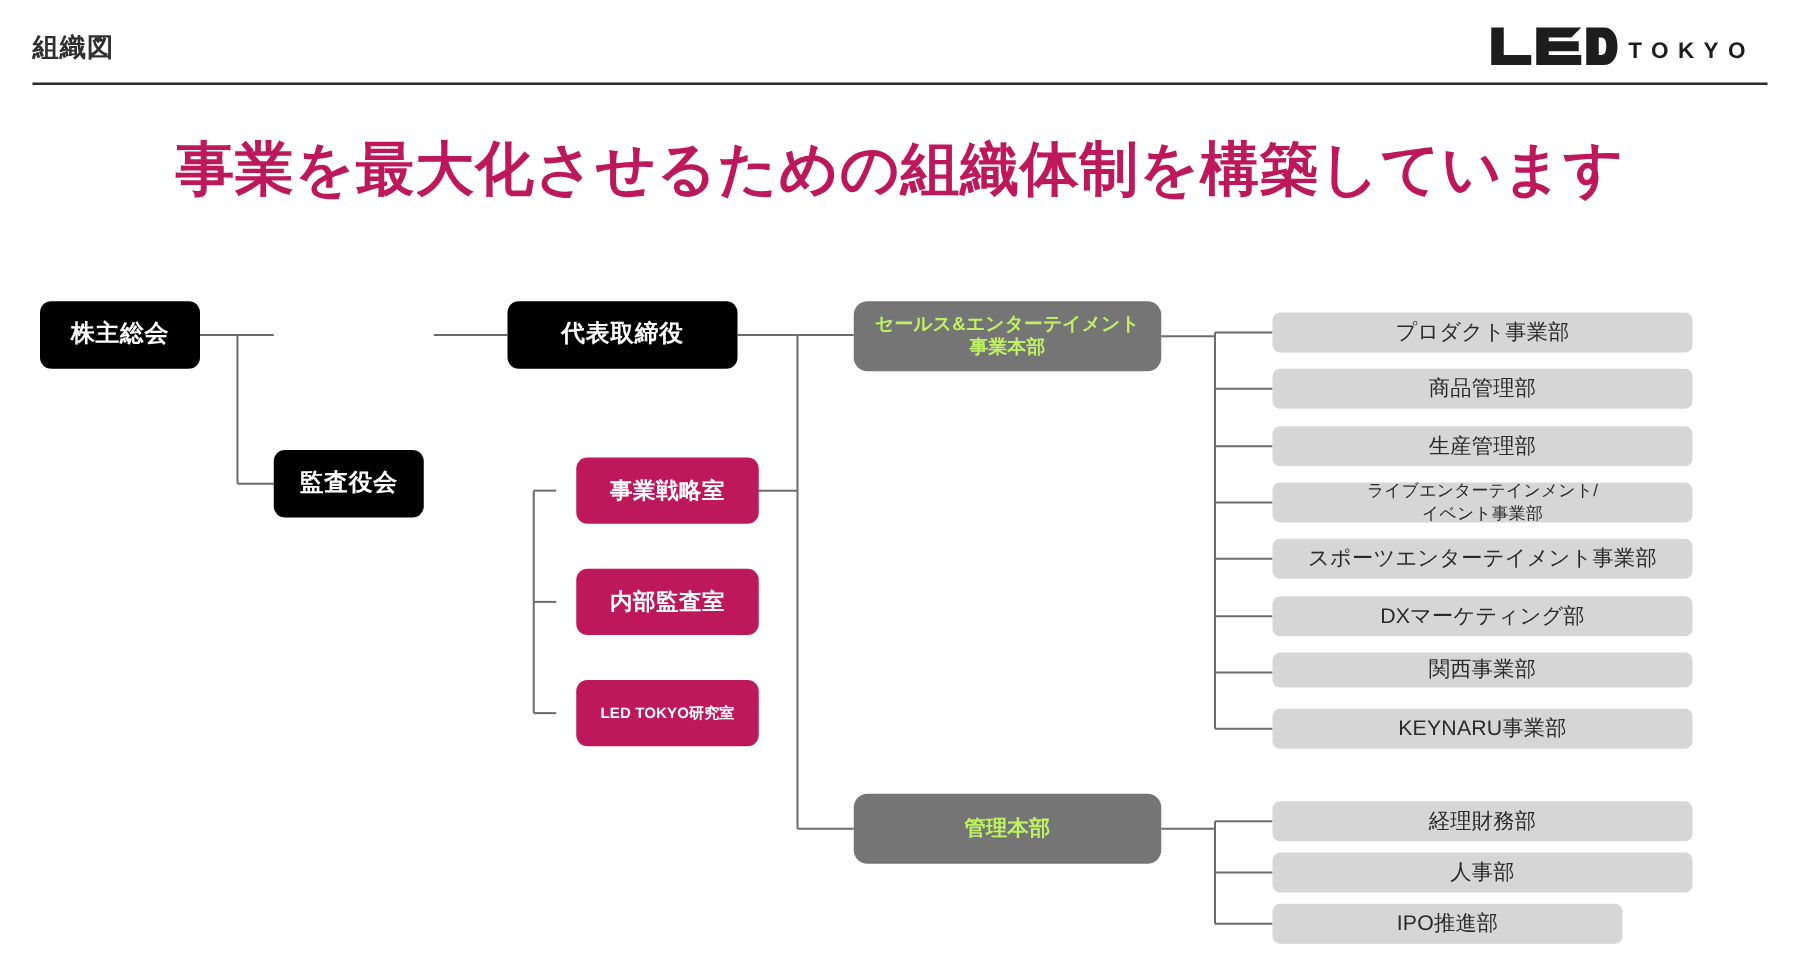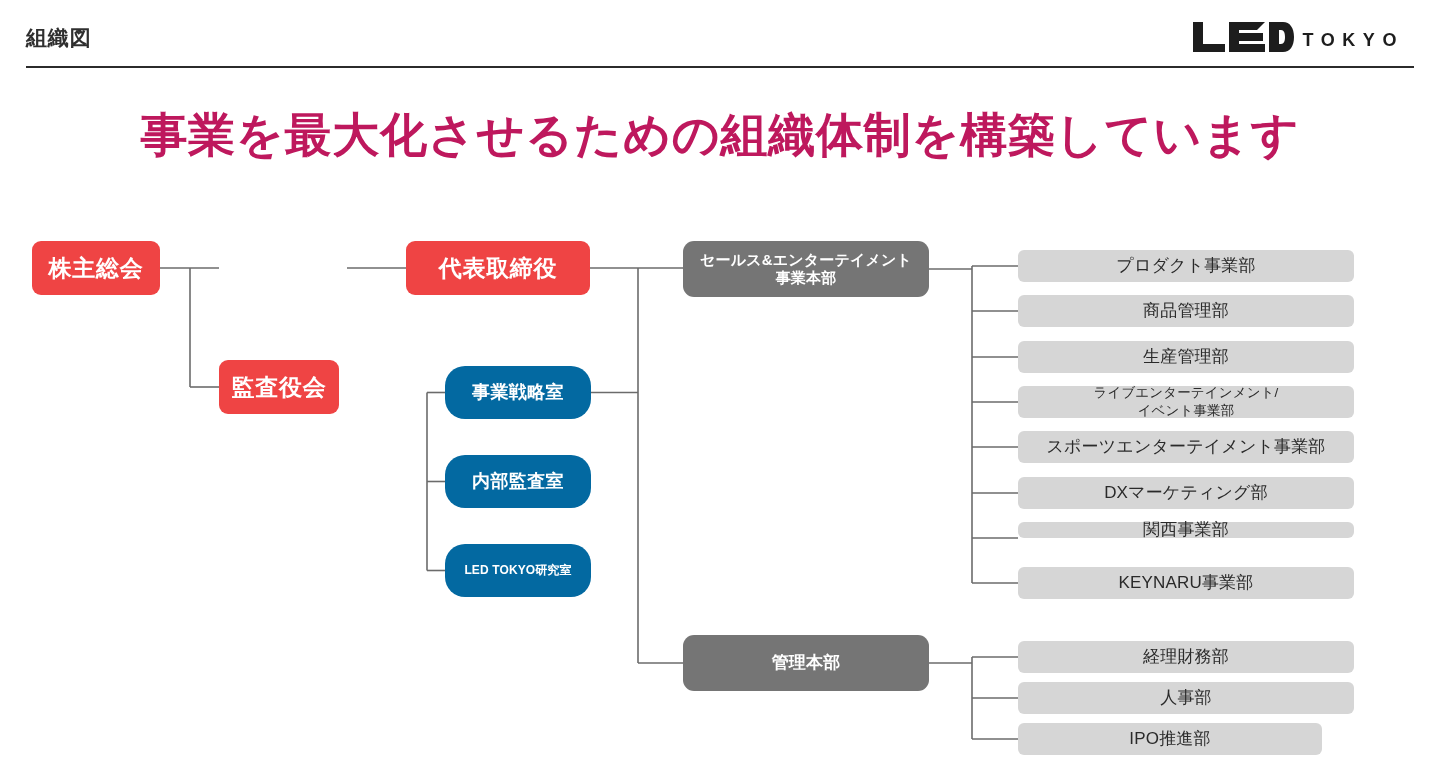--- a/index.html
+++ b/index.html
@@ -90,42 +90,43 @@
     position: absolute;
     display: flex;
     align-items: center;
     justify-content: center;
     text-align: center;
     box-sizing: border-box;
     line-height: 1.22;
   }
 
   .node.exec {
-    background: #ef4444;
+    background: #000000;
     color: #ffffff;
     border-radius: 9px;
-    font-size: 23px;
+    font-size: 19px;
     font-weight: bold;
     letter-spacing: 0.03em;
   }
   .node.staff {
-    background: #0369a1;
+    background: #be185d;
     color: #ffffff;
-    border-radius: 20px;
+    border-radius: 9px;
     font-size: 18px;
     font-weight: bold;
     letter-spacing: 0.02em;
+    margin-left: 16px;
   }
   .node.staff.small {
     font-size: 12px;
     letter-spacing: 0.01em;
   }
   .node.division {
     background: #757575;
-    color: #ffffff;
+    color: #bef264;
     border-radius: 11px;
     font-size: 15px;
     font-weight: bold;
     letter-spacing: 0.01em;
     padding: 0 8px;
   }
   .node.division.single {
     font-size: 17px;
     text-align: right;
   }
@@ -203,21 +204,21 @@
       <div class="node staff" style="left: 445px; top: 366px; width: 146px; height: 53px;">事業戦略室</div>
       <div class="node staff" style="left: 445px; top: 455px; width: 146px; height: 53px;">内部監査室</div>
       <div class="node staff small" style="left: 445px; top: 544px; width: 146px; height: 53px;">LED TOKYO研究室</div>
       <div class="node division" style="left: 683px; top: 241px; width: 246px; height: 56px;">セールス&amp;エンターテイメント<br>事業本部</div>
       <div class="node dept" style="left: 1018px; top: 250px; width: 336px; height: 32px;">プロダクト事業部</div>
       <div class="node dept" style="left: 1018px; top: 295px; width: 336px; height: 32px;">商品管理部</div>
       <div class="node dept" style="left: 1018px; top: 341px; width: 336px; height: 32px;">生産管理部</div>
       <div class="node dept two-line" style="left: 1018px; top: 386px; width: 336px; height: 32px;">ライブエンターテインメント/<br>イベント事業部</div>
       <div class="node dept" style="left: 1018px; top: 431px; width: 336px; height: 32px;">スポーツエンターテイメント事業部</div>
       <div class="node dept" style="left: 1018px; top: 477px; width: 336px; height: 32px;">DXマーケティング部</div>
-      <div class="node dept" style="left: 1018px; top: 522px; width: 336px; height: 16px; text-align: right;">関西事業部</div>
+      <div class="node dept" style="left: 1018px; top: 522px; width: 336px; height: 28px; text-align: right;">関西事業部</div>
       <div class="node dept" style="left: 1018px; top: 567px; width: 336px; height: 32px;">KEYNARU事業部</div>
       <div class="node division single" style="left: 683px; top: 635px; width: 246px; height: 56px;">管理本部</div>
       <div class="node dept" style="left: 1018px; top: 641px; width: 336px; height: 32px;">経理財務部</div>
       <div class="node dept" style="left: 1018px; top: 682px; width: 336px; height: 32px;">人事部</div>
-      <div class="node dept" style="left: 1018px; top: 723px; width: 304px; height: 32px;">IPO推進部</div>
+      <div class="node dept" style="left: 1018px; top: 723px; width: 280px; height: 32px;">IPO推進部</div>
     </div>
 
 </div>
 
 </body></html>

